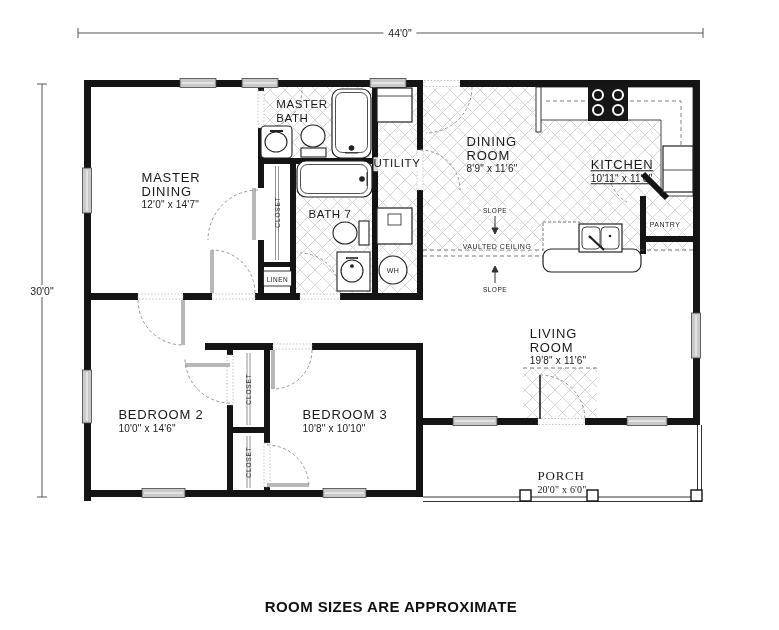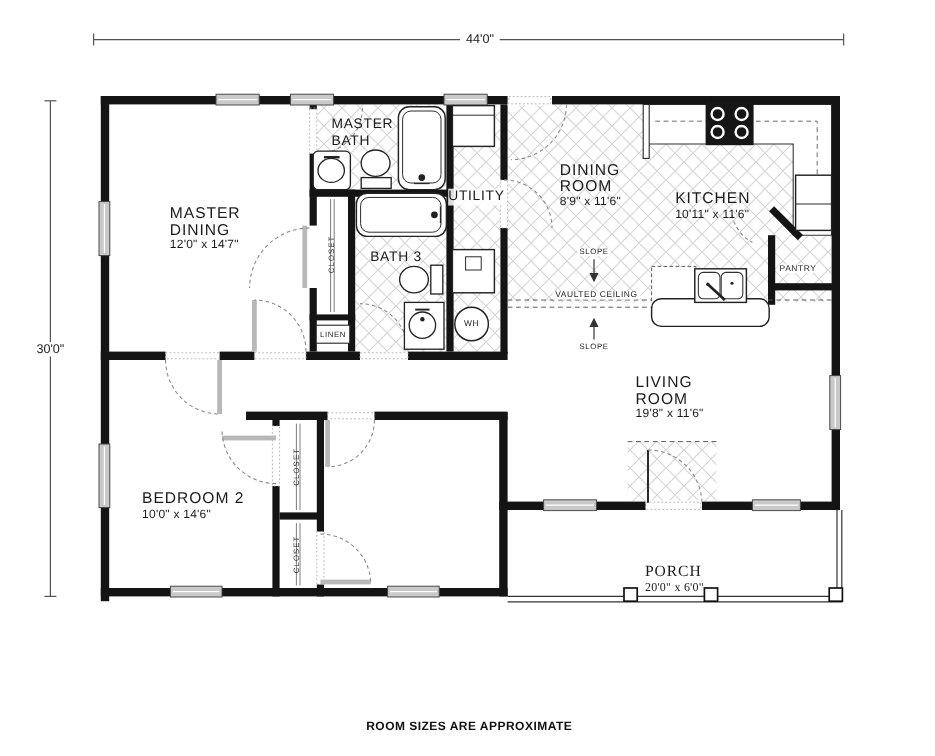--- a/index.html
+++ b/index.html
@@ -10,21 +10,21 @@
   }
   .plan svg { position:absolute; left:0; top:0; }
   .lbl { position:absolute; transform:translate(-50%,-50%); white-space:nowrap; }
   .room-name { display:block; font-size:13px; letter-spacing:0.8px; line-height:13.5px; color:#1a1a1a; }
   .room-name.md { font-size:11.5px; letter-spacing:0.6px; }
   .room-size { display:block; font-size:10px; letter-spacing:0.2px; margin-top:1px; color:#1a1a1a; }
   .vlabel { position:absolute; transform:translate(-50%,-50%) rotate(-90deg); font-size:6.5px; letter-spacing:0.9px; color:#333; white-space:nowrap; }
   .tiny { position:absolute; transform:translate(-50%,-50%); font-size:6.5px; letter-spacing:0.5px; color:#222; white-space:nowrap; }
   .tiny.bg { background:rgba(255,255,255,0.85); padding:0 2px; }
   .dim { position:absolute; transform:translate(-50%,-50%); font-size:10.5px; color:#222; background:#fff; padding:0 5px; white-space:nowrap; }
-  .footer { position:absolute; transform:translate(-50%,-50%); font-size:10px; font-weight:bold; letter-spacing:0.4px; color:#111; white-space:nowrap; }
+  .footer { position:absolute; transform:translate(-50%,-50%); font-size:15px; font-weight:bold; letter-spacing:0.4px; color:#111; white-space:nowrap; }
 </style>
 </head>
 <body>
 
 <div class="plan">
 <svg width="779" height="630" viewBox="0 0 779 630">
   <defs>
     <pattern id="hatch" width="15" height="15" patternUnits="userSpaceOnUse">
       <path d="M0 0 L15 15 M15 0 L0 15" stroke="var(--hatch)" stroke-width="1" fill="none"></path>
     </pattern>
@@ -270,42 +270,46 @@
   <div class="lbl" style="left:171px; top:190px;">
     <span class="room-name">MASTER</span>
     <span class="room-name">DINING</span>
     <span class="room-size">12'0" x 14'7"</span>
   </div>
   <div class="lbl" style="left:302px; top:111px;">
     <span class="room-name md">MASTER</span>
     <span class="room-name md">BATH</span>
   </div>
   <div class="lbl" style="left:330px; top:215px;">
-    <span class="room-name md">BATH 3</span>
+    <span class="room-name md">BATH 7</span>
   </div>
   <div class="lbl" style="left:397px; top:164px;">
     <span class="room-name md" style="background:rgba(255,255,255,0.85);">UTILITY</span>
   </div>
   <div class="lbl" style="left:492px; top:154px;">
     <span class="room-name">DINING</span>
     <span class="room-name">ROOM</span>
     <span class="room-size">8'9" x 11'6"</span>
   </div>
-  <div class="lbl" style="left:594px; top:171px;">
+  <div class="lbl" style="left:622px; top:171px;text-decoration:underline;">
     <span class="room-name">KITCHEN</span>
     <span class="room-size">10'11" x 11'6"</span>
   </div>
-  <div class="lbl" style="left:558px; top:331px;">
+  <div class="lbl" style="left:558px; top:346px;">
     <span class="room-name">LIVING</span>
     <span class="room-name">ROOM</span>
     <span class="room-size">19'8" x 11'6"</span>
   </div>
   <div class="lbl" style="left:161px; top:421px;">
     <span class="room-name">BEDROOM 2</span>
     <span class="room-size">10'0" x 14'6"</span>
+  </div>
+  <div class="lbl" style="left:345px; top:421px;">
+    <span class="room-name">BEDROOM 3</span>
+    <span class="room-size">10'8" x 10'10"</span>
   </div>
   <div class="lbl" style="left:562px; top:482px;font-family:Liberation Serif, serif;">
     <span class="room-name">PORCH</span>
     <span class="room-size">20'0" x 6'0"</span>
   </div>
 
   <div class="vlabel" style="left:277px; top:212px;">CLOSET</div>
   <div class="vlabel" style="left:248px; top:389px;">CLOSET</div>
   <div class="vlabel" style="left:248px; top:462px;">CLOSET</div>
   <div class="tiny" style="left:277.5px; top:278.5px;">LINEN</div>

